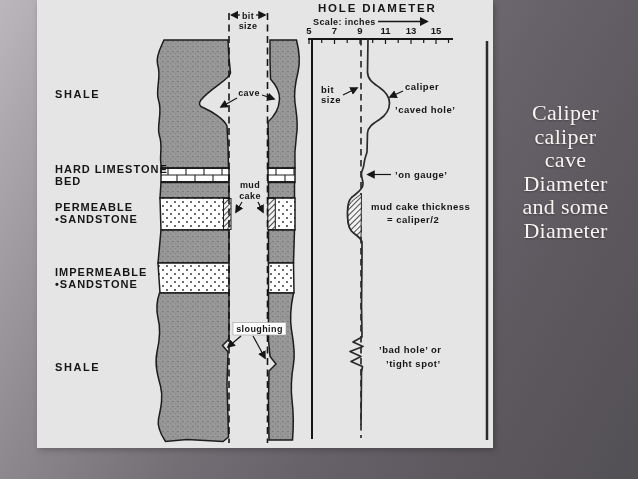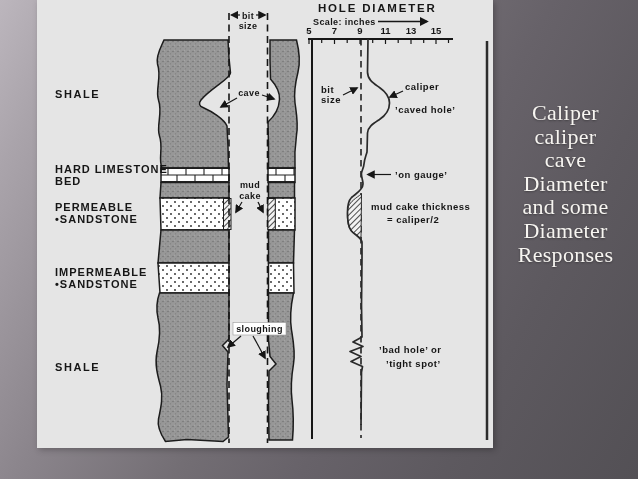--- a/index.html
+++ b/index.html
@@ -164,14 +164,13 @@
 </svg>
 </div>
 
 <div class="caption">
   <div>Caliper</div>
   <div>caliper</div>
   <div>cave</div>
   <div>Diameter</div>
   <div>and some</div>
   <div>Diameter</div>
-  <div>Responses</div>
 </div>
 
 </body></html>

